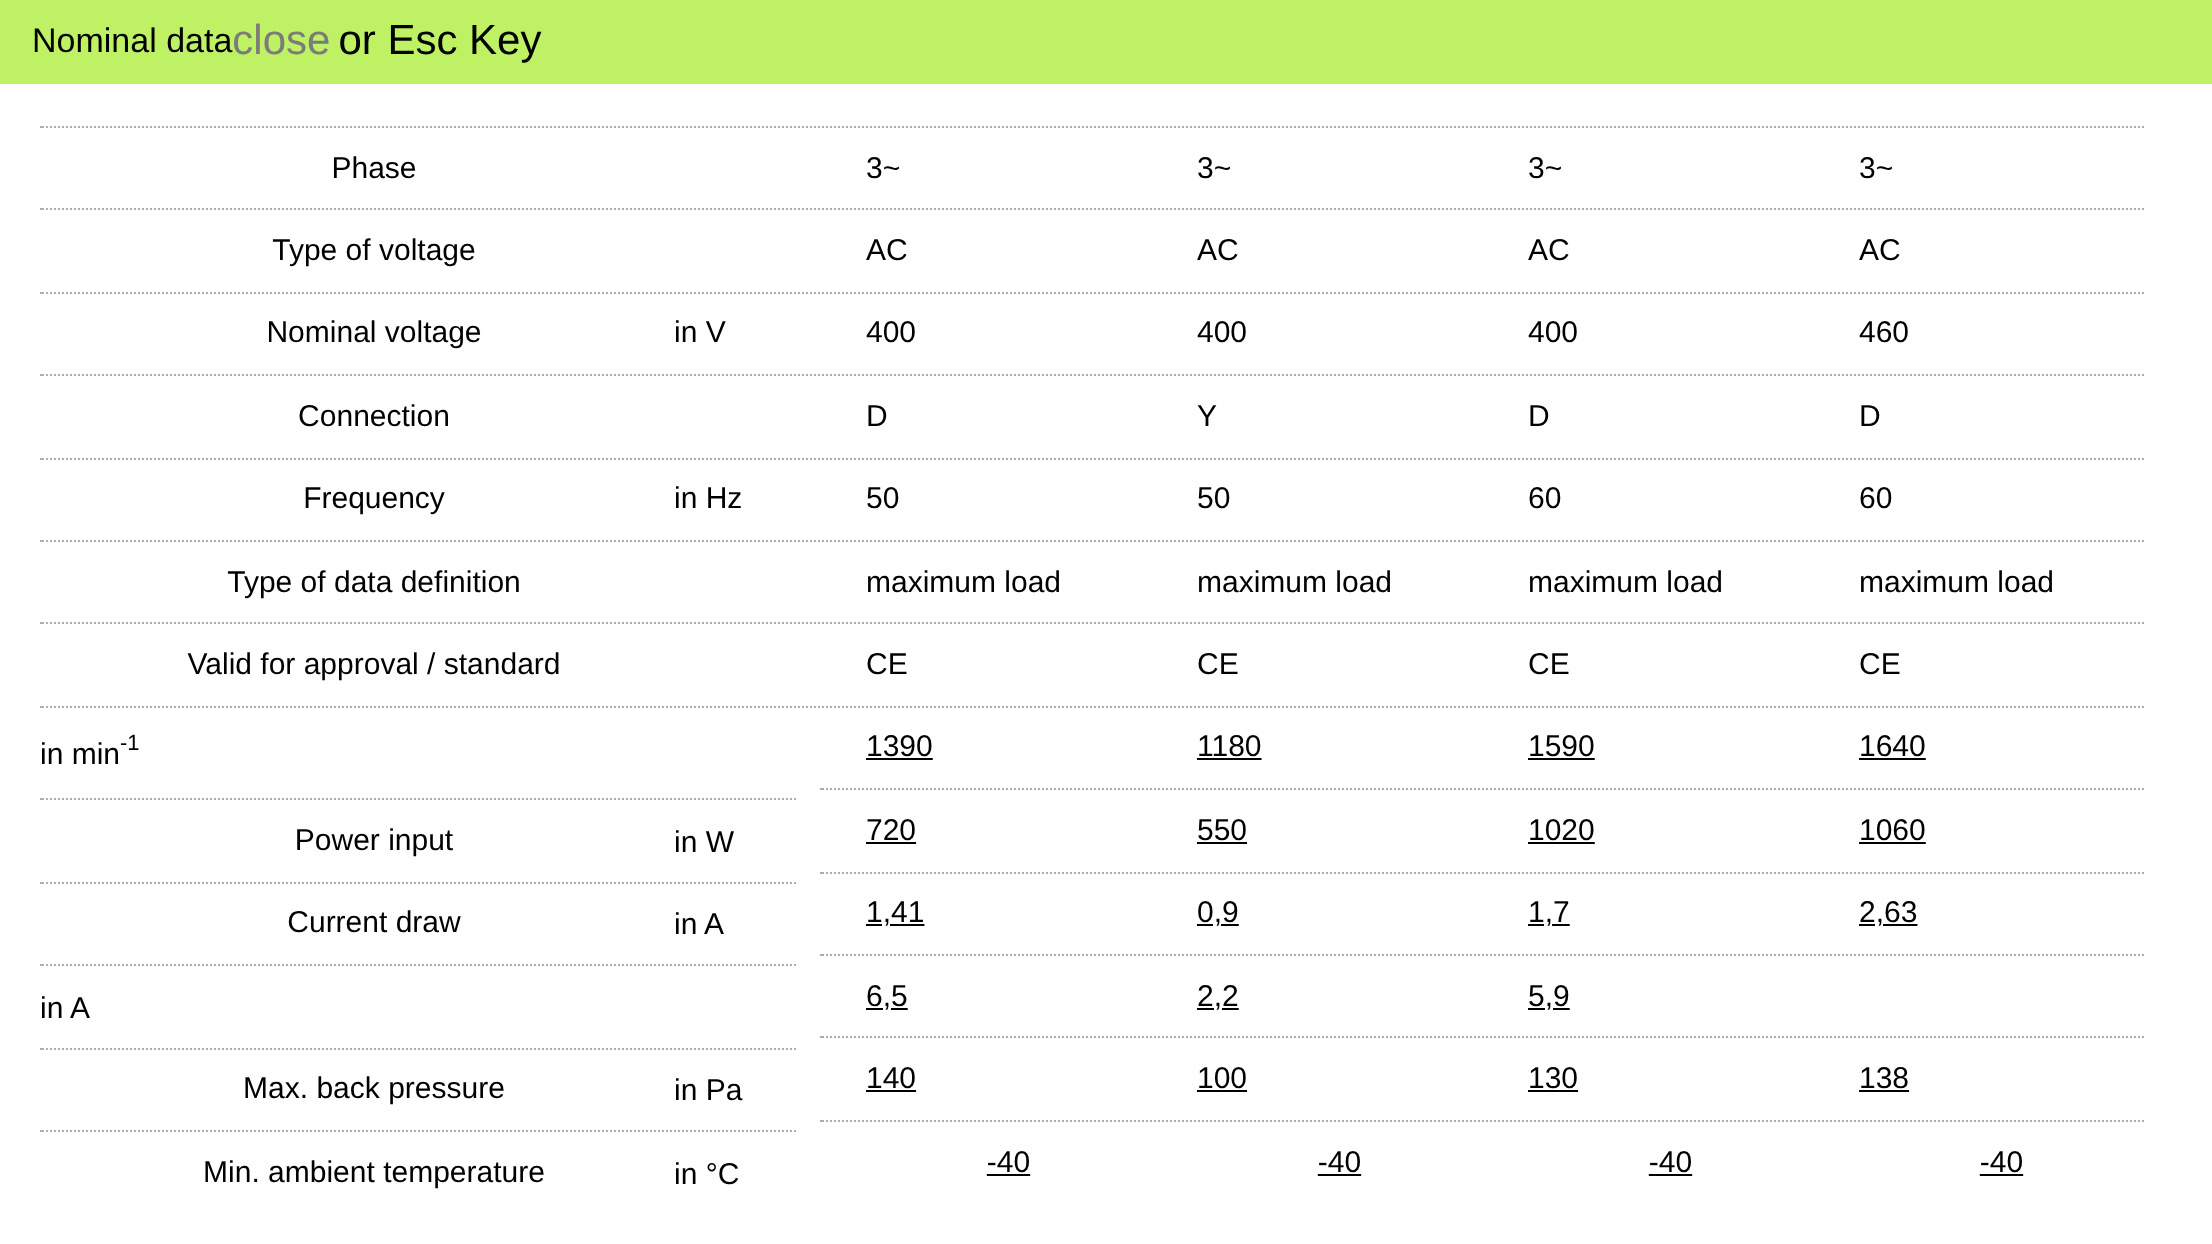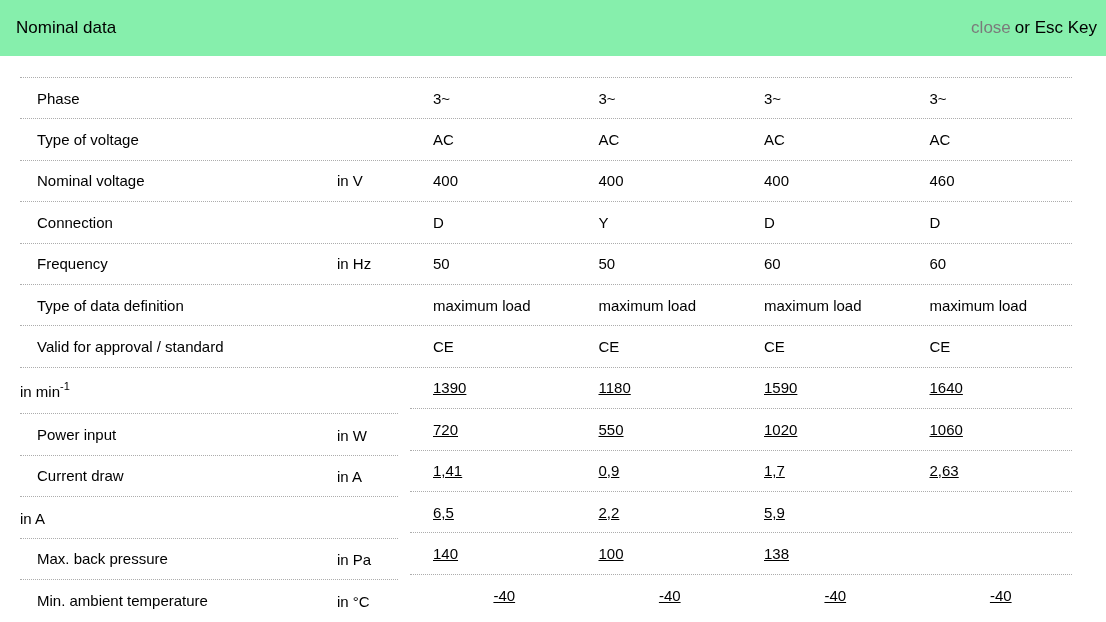--- a/index.html
+++ b/index.html
@@ -5,47 +5,47 @@
   * { margin: 0; padding: 0; box-sizing: border-box; }
   html, body {
     width: 1106px; height: 622px;
     background: #ffffff;
     font-family: "Liberation Sans", sans-serif;
     color: #000000;
     overflow: hidden;
   }
   
   .header {
-    height: 56px;
-    background: #86efac;
+    height: 42px;
+    background: #bef264;
     display: flex;
     align-items: center;
-    justify-content: space-between;
+    justify-content: flex-start;
     padding: 0 9px 0 16px;
   }
   .header-title { font-size: 17px; color: #000; }
-  .header-right { font-size: 17px; white-space: nowrap; }
+  .header-right { font-size: 21px; white-space: nowrap; }
   .close-link { color: #7b7b7b; cursor: pointer; }
   .esc-text { color: #000; margin-left: 4px; }
 
   
   .table-wrap {
     margin: 21px 34px 0 20px;
     width: 1052px;
   }
   .section-a { border-top: 1px dotted #adadad; }
   .row-a {
     display: grid;
     grid-template-columns: 317px 73px 165.5px 165.5px 165.5px 165.5px;
     align-items: center;
     height: 41.4px;
     border-bottom: 1px dotted #adadad;
   }
   .cell { font-size: 15px; white-space: nowrap; overflow: hidden; }
-  .cell.label { padding-left: 17px; }
+  .cell.label { padding-left: 17px; text-align: center; }
   .cell.val   { padding-left: 23px; }
 
   .section-b { display: flex; align-items: flex-start; }
   .b-left  { width: 378px; }
   .b-right { width: 662px; margin-left: 12px; }
   .row-bl {
     display: grid;
     grid-template-columns: 317px 1fr;
     align-items: center;
     height: 41.4px;
@@ -187,20 +187,21 @@
         <div class="cell val">2,63</div>
       </div>
       <div class="row-br">
         <div class="cell val">6,5</div>
         <div class="cell val">2,2</div>
         <div class="cell val">5,9</div>
       </div>
       <div class="row-br">
         <div class="cell val">140</div>
         <div class="cell val">100</div>
+        <div class="cell val">130</div>
         <div class="cell val">138</div>
       </div>
       <div class="row-br">
         <div class="cell val">-40</div>
         <div class="cell val">-40</div>
         <div class="cell val">-40</div>
         <div class="cell val">-40</div>
       </div>
     </div>
 

